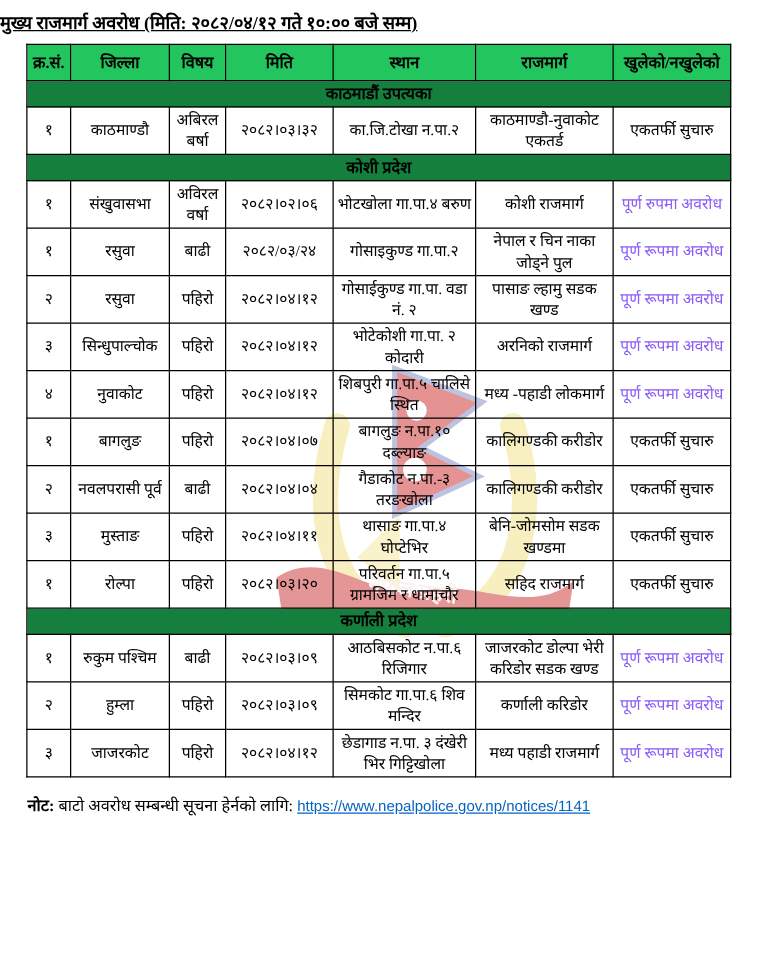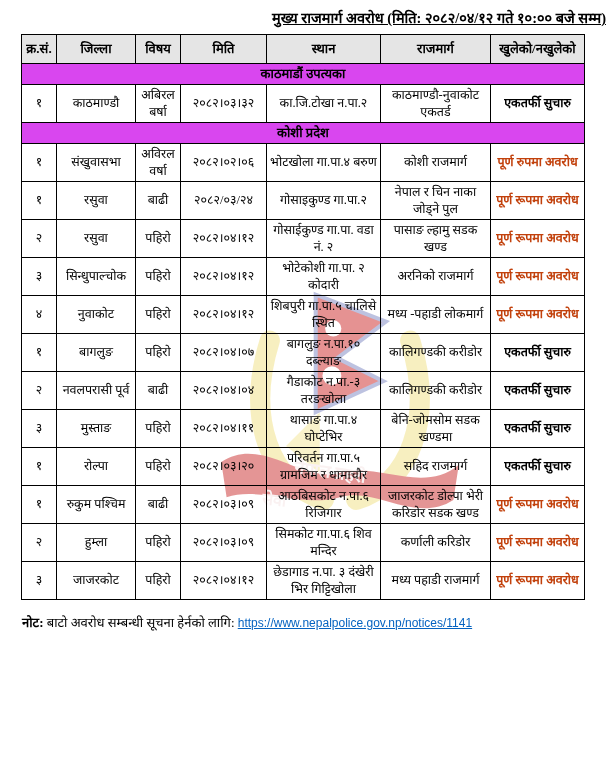--- a/index.html
+++ b/index.html
@@ -8,21 +8,21 @@
     width: 606px; height: 768px;
     background: #ffffff;
     font-family: "Liberation Serif", "DejaVu Sans", serif;
     color: #000;
     position: relative;
     overflow: hidden;
   }
   .page { position: relative; width: 606px; height: 768px; padding-top: 7px; }
 
   .doc-title {
-    text-align: right;
+    text-align: left;
     font-size: 14.5px;
     font-weight: bold;
     text-decoration: underline;
     margin-bottom: 7px;
     position: relative; z-index: 2;
   }
 
   .watermark {
     position: absolute;
     left: 205px; top: 283px;
@@ -42,35 +42,35 @@
   }
   .road-table th, .road-table td {
     border: 1px solid #000;
     text-align: center;
     vertical-align: middle;
     padding: 2px 3px;
     line-height: 1.3;
     word-wrap: break-word;
   }
   .road-table thead th {
-    background: #e5e5e5;
+    background: #22c55e;
     font-weight: bold;
     font-size: 13px;
     height: 29px;
   }
   .road-table td.section-cell {
-    background: #d946ef;
+    background: #15803d;
     font-weight: bold;
     font-size: 13px;
     height: 21px;
     padding: 1px;
   }
   .road-table tbody td { height: 38px; background: transparent; }
-  td.status { font-weight: bold; margin-left: 12px; }
-  td.status.blocked { color: #c2410c; }
+  td.status { font-weight: normal; margin-left: 12px; }
+  td.status.blocked { color: #8b5cf6; }
   td.status.open { color: #000; }
 
   .note {
     position: relative; z-index: 2;
     margin: 13px 0 0 22px;
     font-size: 13px;
   }
   .note b { font-weight: bold; text-align: right; }
   .note a { color: #0563c1; text-decoration: underline; font-family: "Liberation Sans", sans-serif; font-size: 12px; }
 
@@ -220,20 +220,23 @@
         <tr>
           <td>१</td>
           <td>रोल्पा</td>
           <td>पहिरो</td>
           <td>२०८२।०३।२०</td>
           <td>परिवर्तन गा.पा.५ ग्रामजिम र  धामाचौर</td>
           <td>सहिद राजमार्ग</td>
           <td class="status open">एकतर्फी सुचारु</td>
         </tr>
         <tr>
+          <td colspan="7" class="section-cell">कर्णाली प्रदेश</td>
+        </tr>
+        <tr>
           <td>१</td>
           <td>रुकुम पश्चिम</td>
           <td>बाढी</td>
           <td>२०८२।०३।०९</td>
           <td>आठबिसकोट न.पा.६ रिजिगार</td>
           <td>जाजरकोट डोल्पा भेरी करिडोर सडक खण्ड</td>
           <td class="status blocked">पूर्ण रूपमा अवरोध</td>
         </tr>
         <tr>
           <td>२</td>

